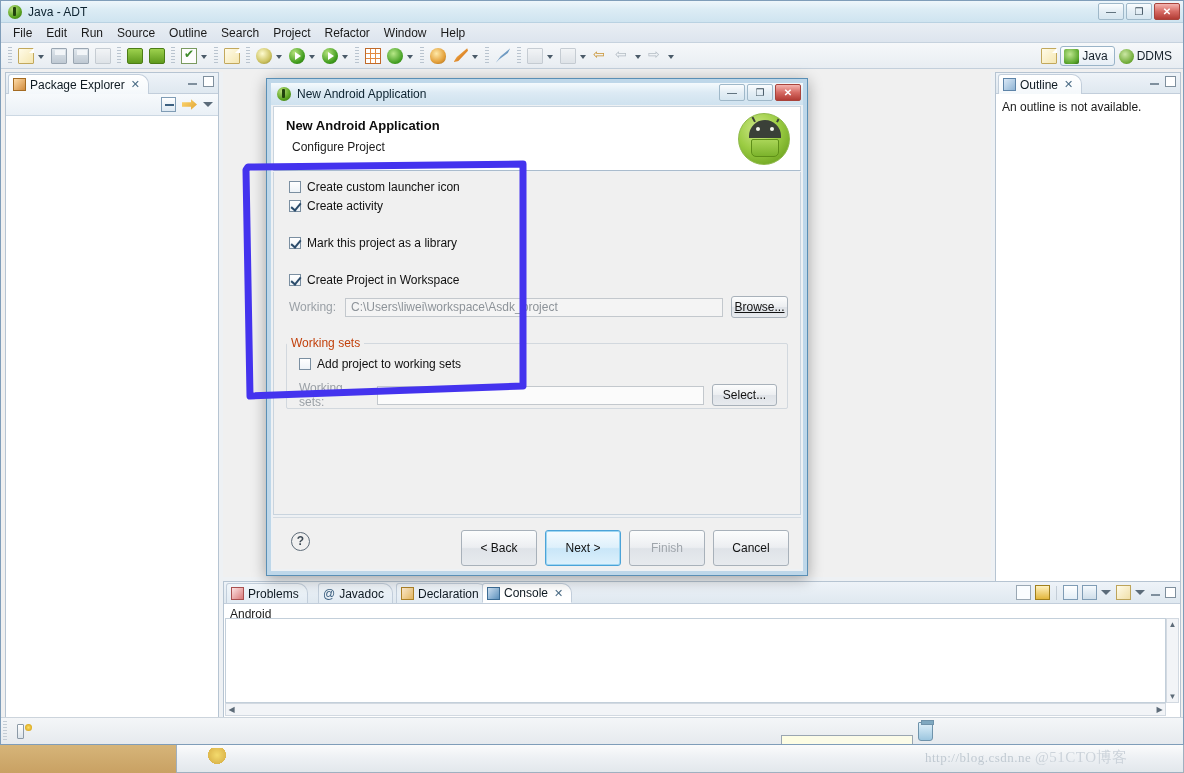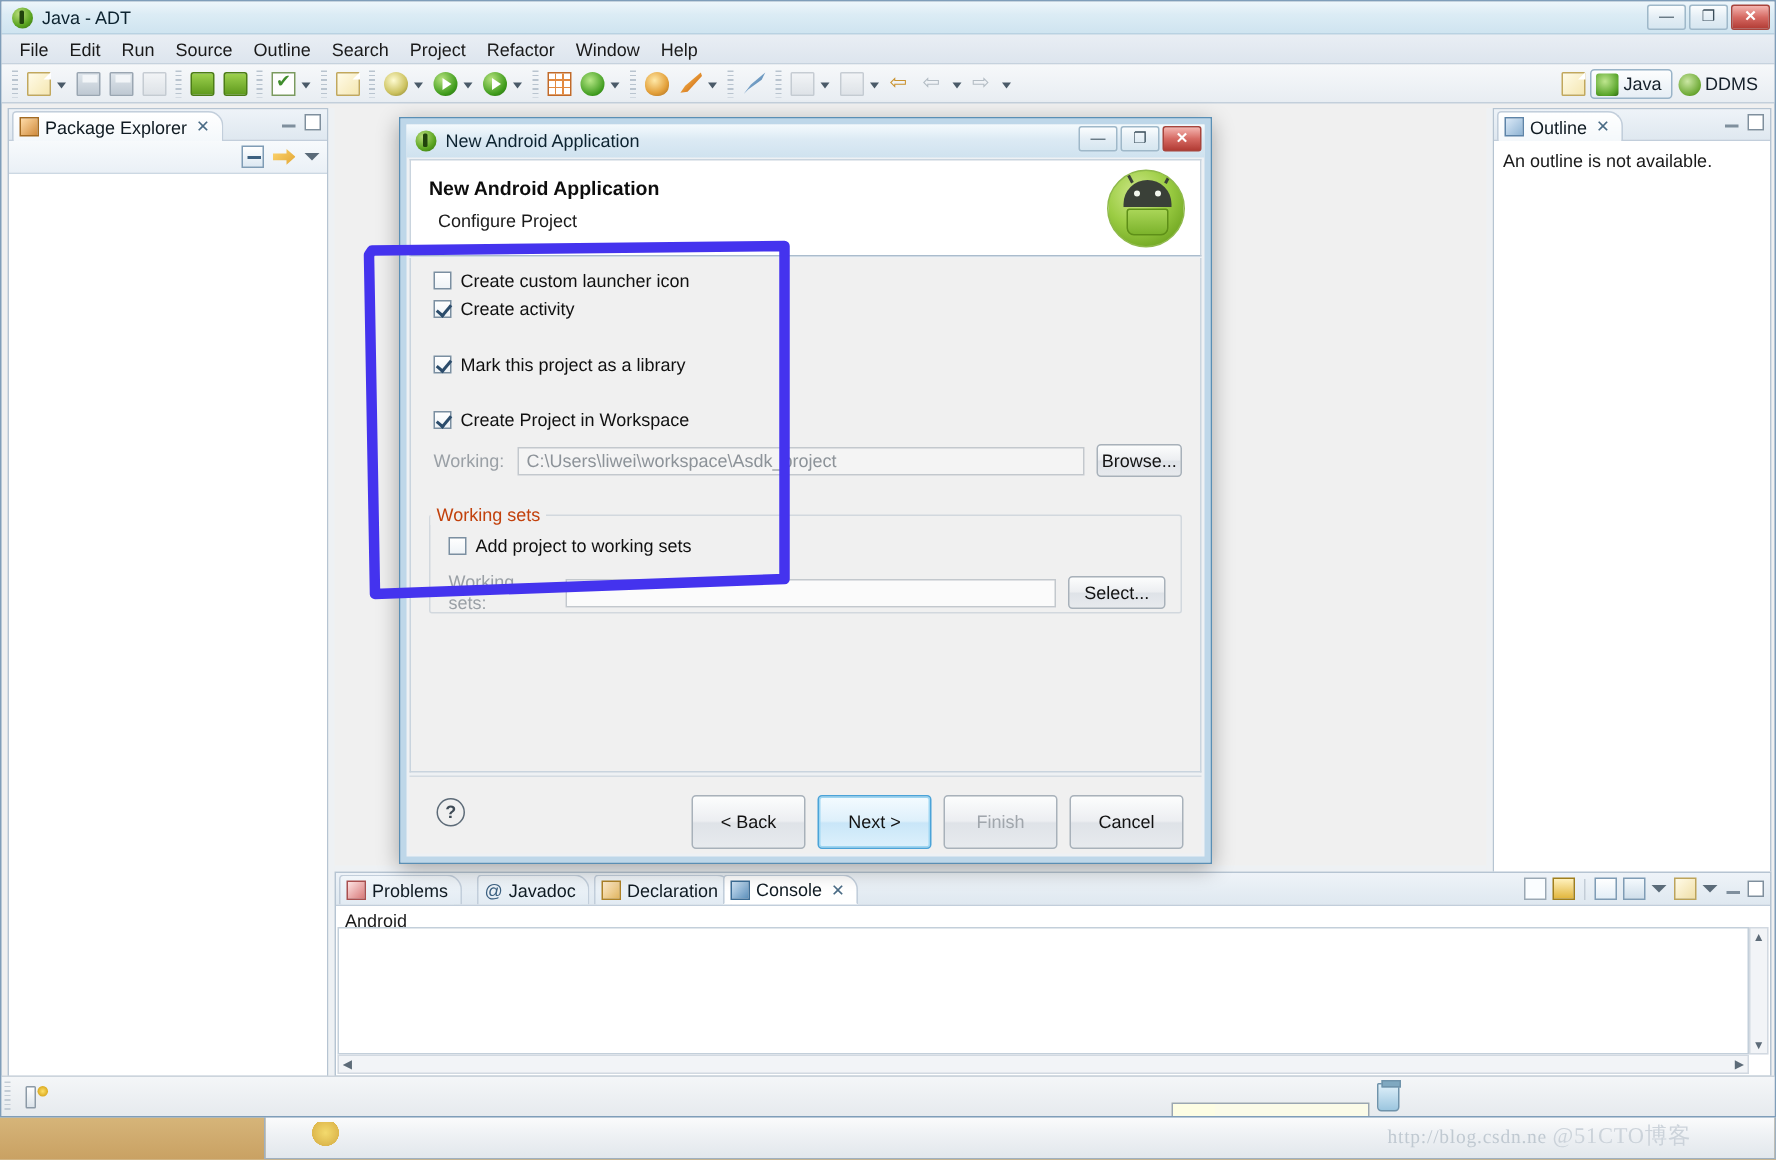--- a/index.html
+++ b/index.html
@@ -604,21 +604,21 @@
       </div>
 
       <div class="chk-row" style="left:15px; top:101px;">
         <span class="cb checked"></span>
         <span>Create Project in Workspace</span>
       </div>
 
       <div style="position:absolute; left:15px; top:124px; right:12px; display:flex; align-items:center; gap:8px;">
         <span class="lbl-dim" style="width:48px;">Working:</span>
         <span class="field" style="flex:1 1 auto;">C:\Users\liwei\workspace\Asdk_project</span>
-        <span class="btn" style="width:57px;">Browse...</span>
+        <span class="btn" style="width:57px;text-decoration:underline;">Browse...</span>
       </div>
 
       <div class="group-box" style="left:12px; top:171px; right:12px; height:66px;">
         <span class="group-legend">Working sets</span>
 
         <div class="chk-row" style="left:12px; top:13px;">
           <span class="cb"></span>
           <span>Add project to working sets</span>
         </div>
 

